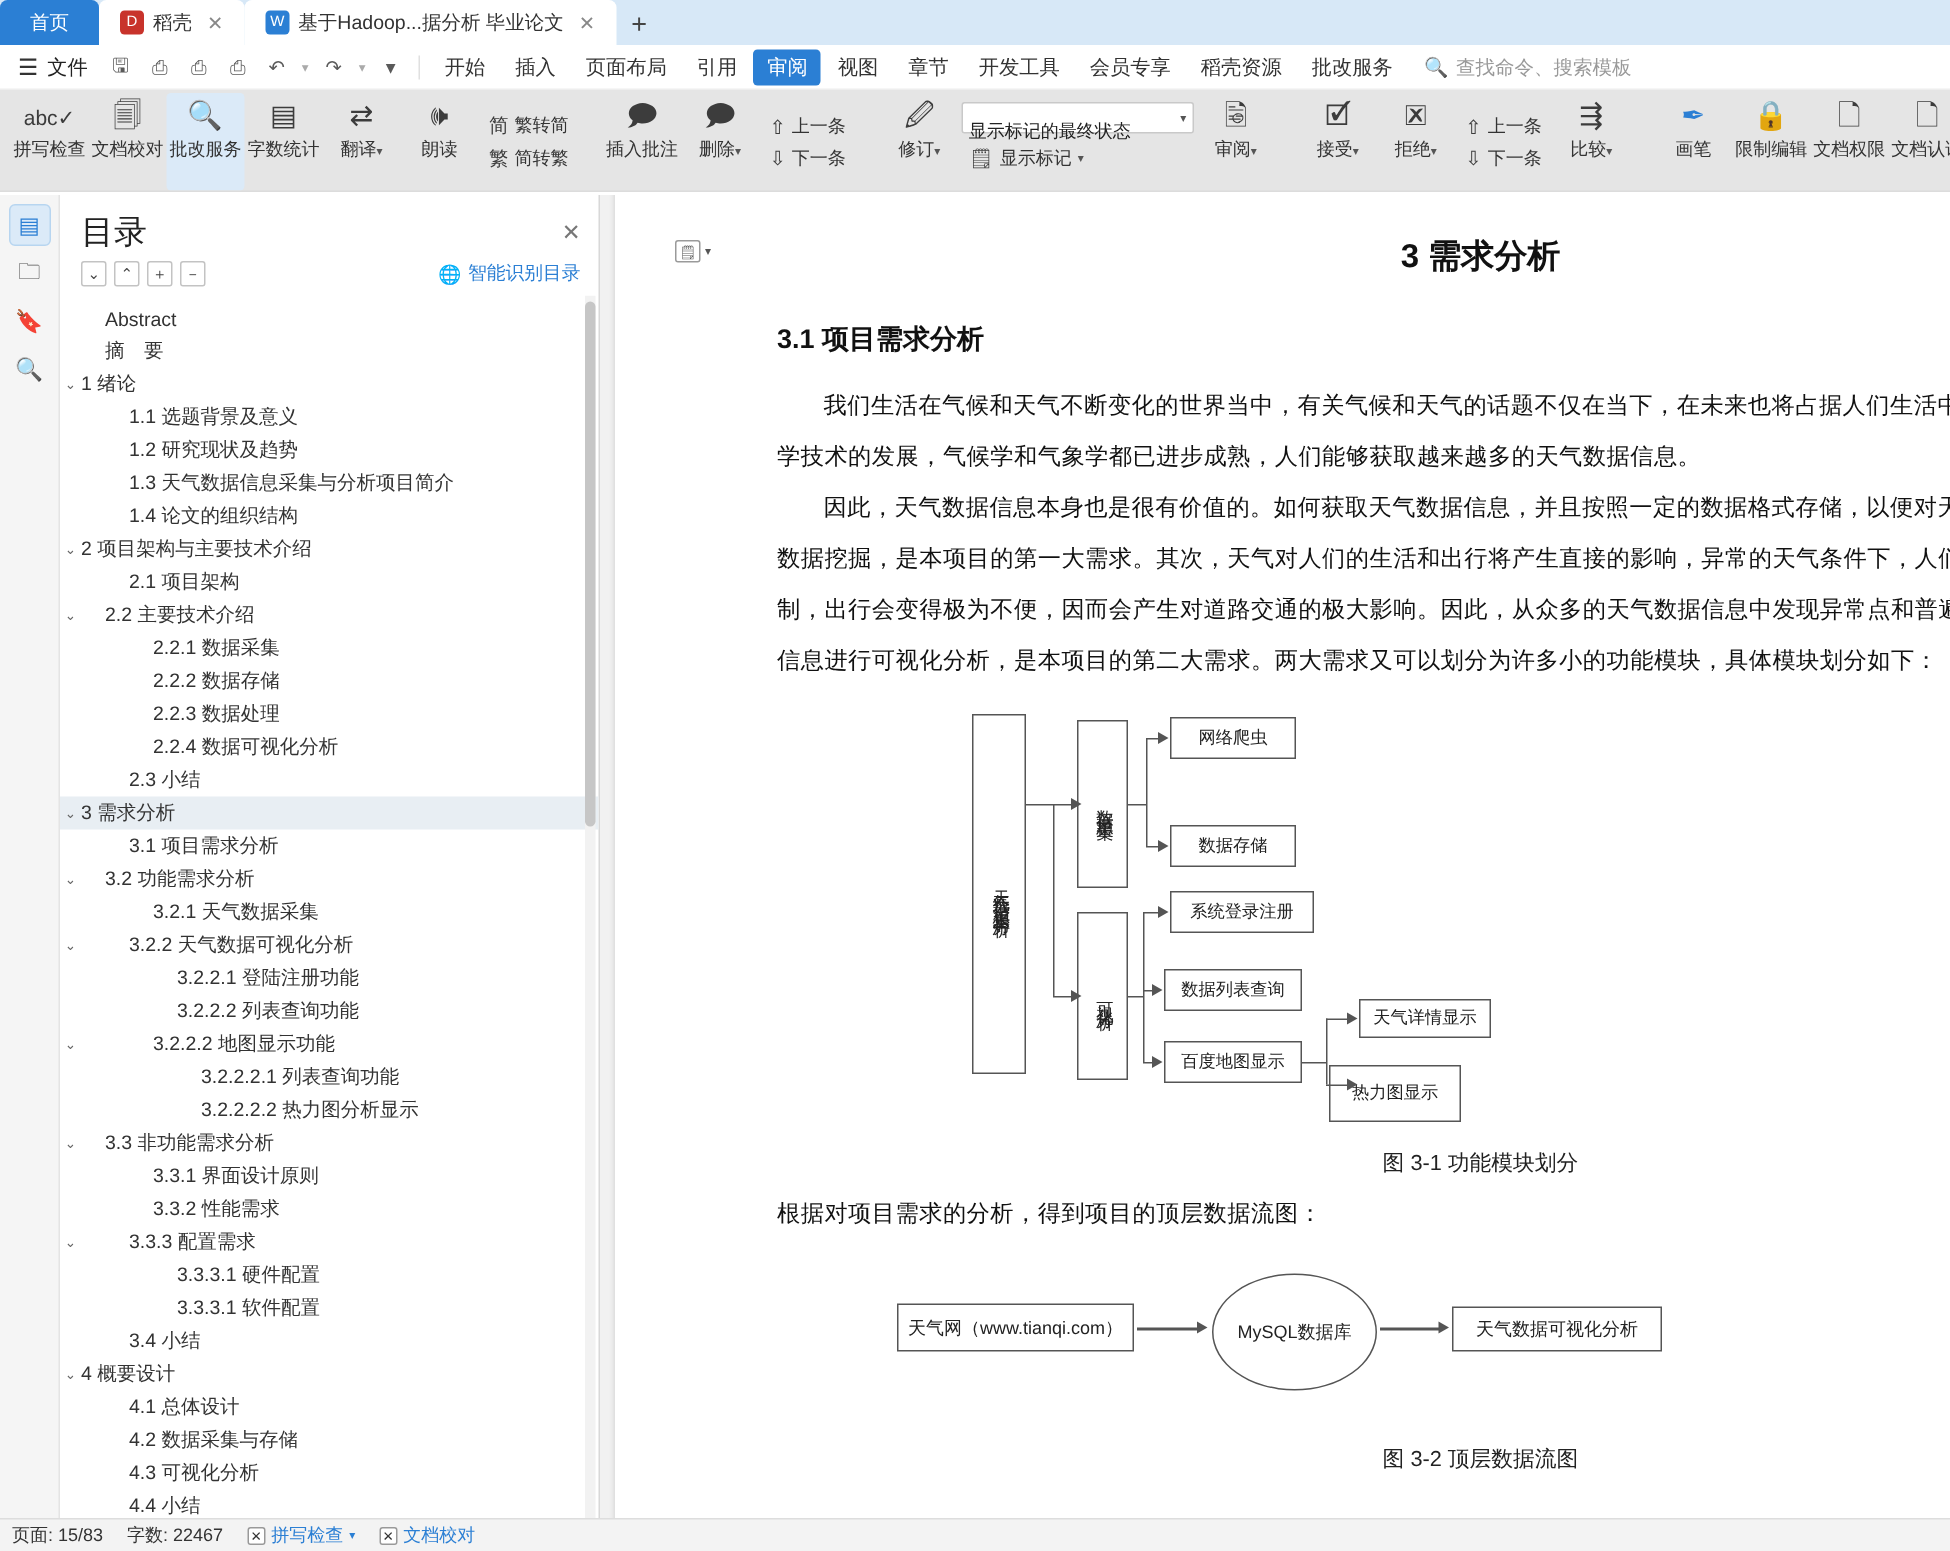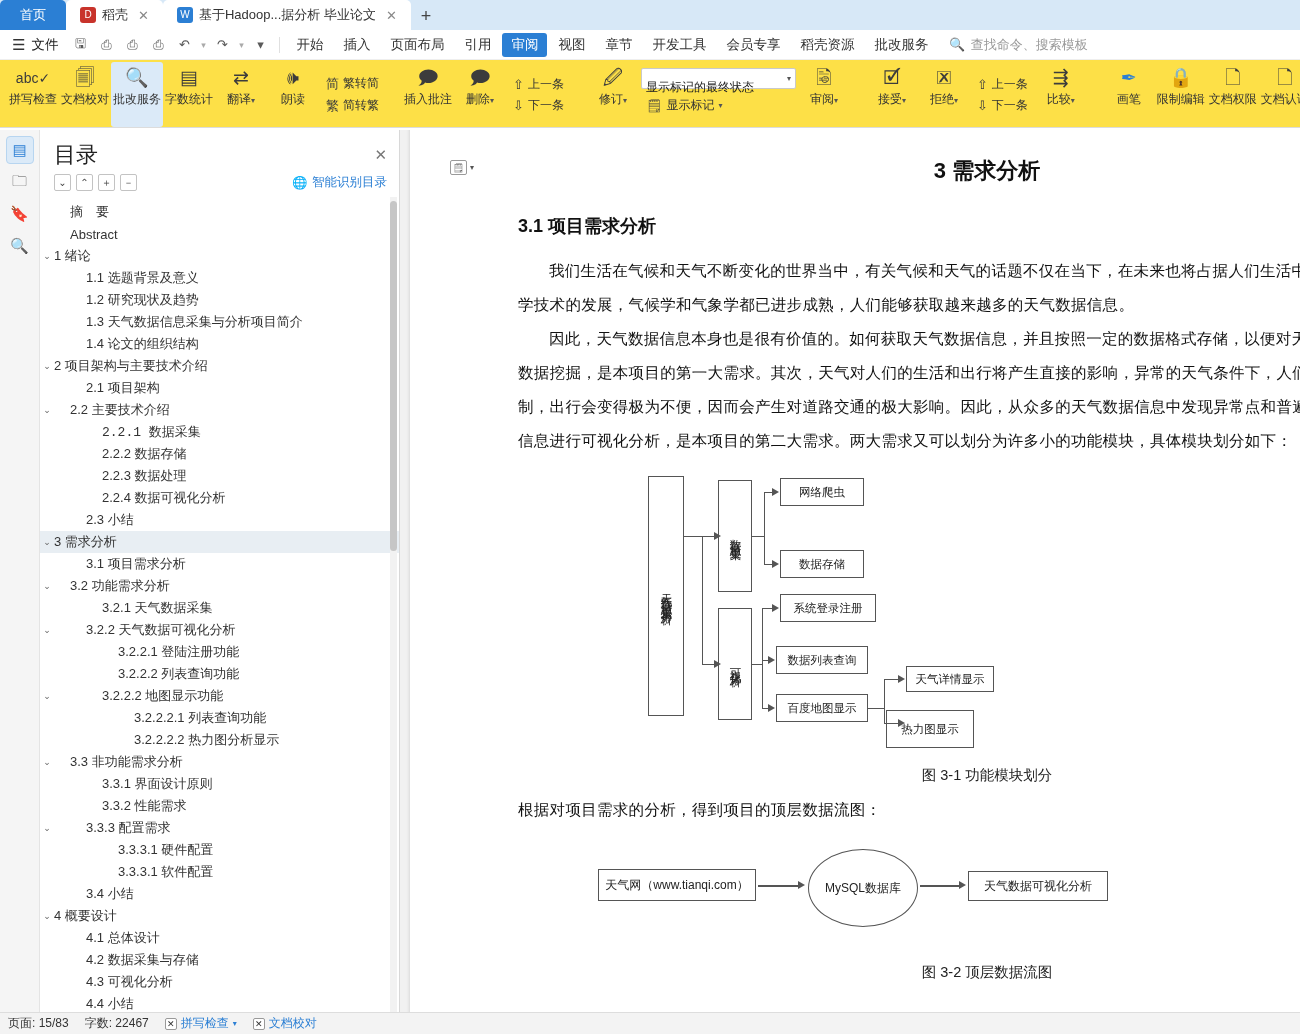--- a/index.html
+++ b/index.html
@@ -75,21 +75,21 @@
   .divider-v { width: 1px; height: 16px; background: #e0e0e0; margin: 0 5px; }
   .searchbox {
     margin-left: 10px;
     display: flex; align-items: center; gap: 5px;
     color: #999; font-size: 13px; cursor: text;
   }
 
   
   .ribbon {
     height: 68px;
-    background: #fde047;
+    background: #e5e5e5;
     display: flex;
     align-items: stretch;
     border-bottom: 1px solid #dcdcdc;
     padding: 2px 4px 0 4px;
     overflow: hidden;
   }
   .rgroup { display: flex; align-items: stretch; padding: 0 3px; }
   .rsep { width: 1px; background: #e8e8e8; margin: 6px 5px; }
   .rbtn {
     width: 52px;
@@ -478,27 +478,27 @@
       <span class="smart-toc">
         <span>🌐</span>
         <span>智能识别目录</span>
       </span>
     </div>
     <div class="toc-list" id="toc-list">
       <div class="toc-scroll-track"></div>
       <div class="toc-scroll"></div>
     <div class="toc-row">
           <span class="tw"></span>
+          <span style="padding-left: 16px;">Abstract</span>
+        </div>
+        <div class="toc-row">
+          <span class="tw"></span>
           <span style="padding-left: 16px;">摘　要</span>
         </div>
         <div class="toc-row">
-          <span class="tw"></span>
-          <span style="padding-left: 16px;">Abstract</span>
-        </div>
-        <div class="toc-row">
           <span class="tw">⌄</span>
           <span style="padding-left: 0px;">1 绪论</span>
         </div>
         <div class="toc-row">
           <span class="tw"></span>
           <span style="padding-left: 32px;">1.1 选题背景及意义</span>
         </div>
         <div class="toc-row">
           <span class="tw"></span>
           <span style="padding-left: 32px;">1.2 研究现状及趋势</span>
@@ -518,21 +518,21 @@
         <div class="toc-row">
           <span class="tw"></span>
           <span style="padding-left: 32px;">2.1 项目架构</span>
         </div>
         <div class="toc-row">
           <span class="tw">⌄</span>
           <span style="padding-left: 16px;">2.2 主要技术介绍</span>
         </div>
         <div class="toc-row">
           <span class="tw"></span>
-          <span style="padding-left: 48px; font-family: Liberation Mono, monospace;">2.2.1 数据采集</span>
+          <span style="padding-left: 48px;">2.2.1 数据采集</span>
         </div>
         <div class="toc-row">
           <span class="tw"></span>
           <span style="padding-left: 48px;">2.2.2 数据存储</span>
         </div>
         <div class="toc-row">
           <span class="tw"></span>
           <span style="padding-left: 48px;">2.2.3 数据处理</span>
         </div>
         <div class="toc-row">

